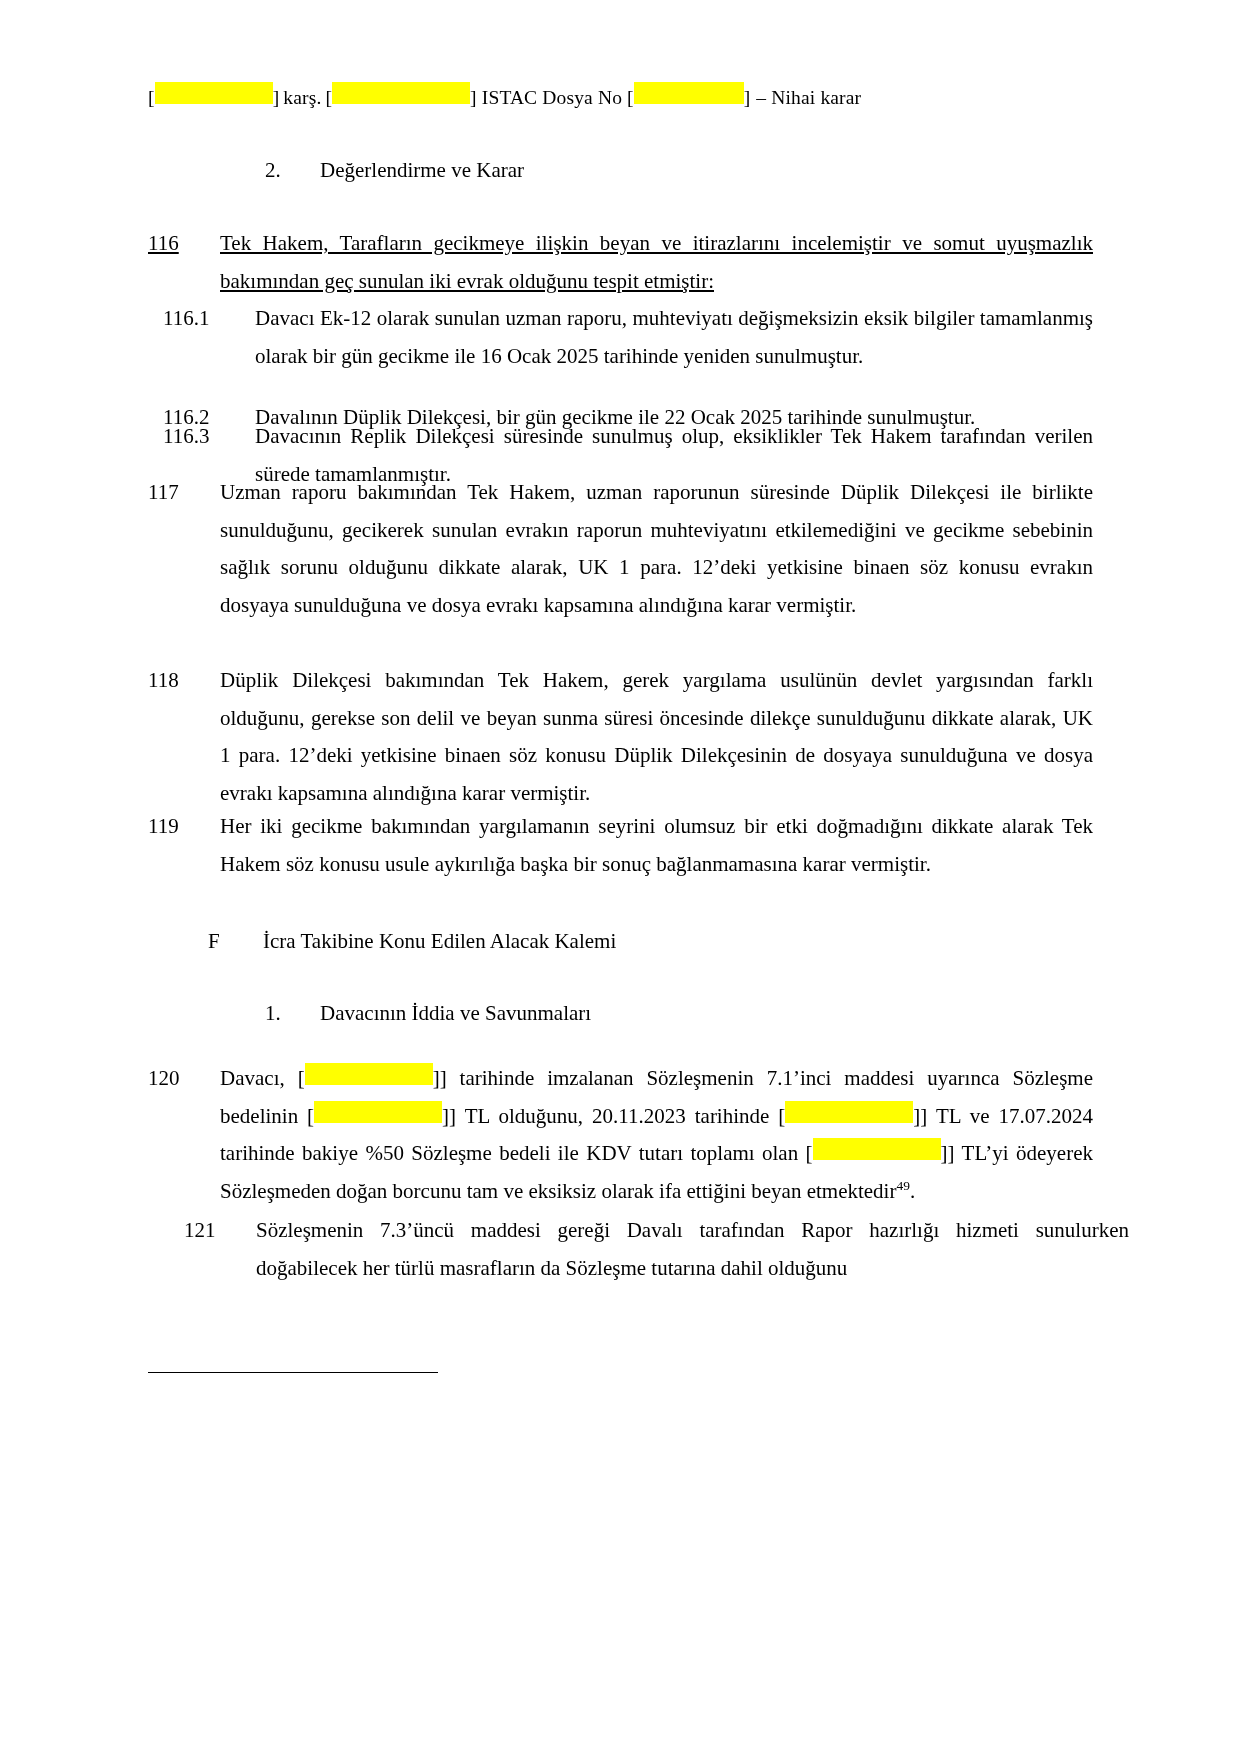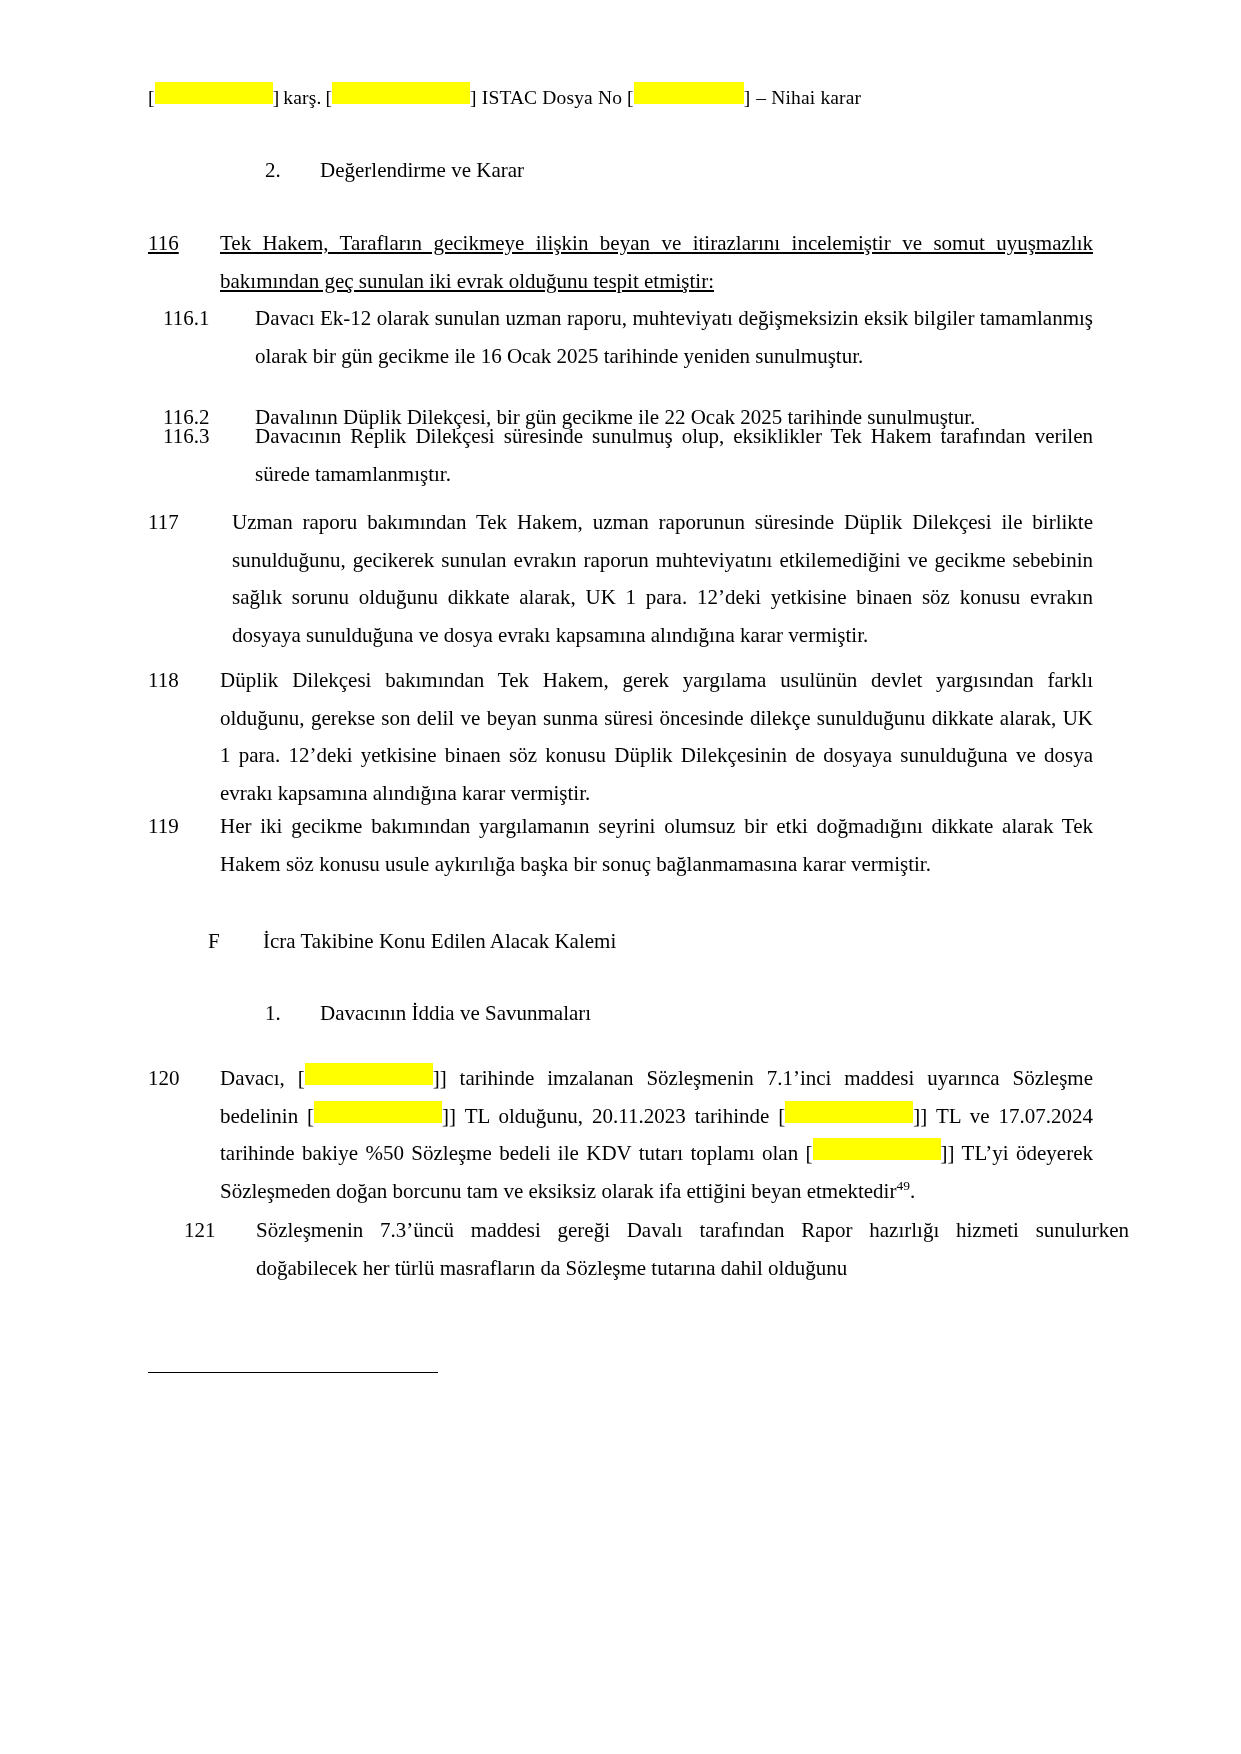--- a/index.html
+++ b/index.html
@@ -170,21 +170,21 @@
   <div class="para lvl2" style="top:375px;margin-top:24px;">
     <span class="num">116.2</span>
     <span class="body nojust">Davalının Düplik Dilekçesi, bir gün gecikme ile 22 Ocak 2025 tarihinde sunulmuştur.</span>
   </div>
 
   <div class="para lvl2" style="top:418px;">
     <span class="num">116.3</span>
     <span class="body">Davacının Replik Dilekçesi süresinde sunulmuş olup, eksiklikler Tek Hakem tarafından verilen sürede tamamlanmıştır.</span>
   </div>
 
-  <div class="para lvl1" style="top:504px;gap:12px;">
+  <div class="para lvl1" style="top:474px;">
     <span class="num">117</span>
     <span class="body">Uzman raporu bakımından Tek Hakem, uzman raporunun süresinde Düplik Dilekçesi ile birlikte sunulduğunu, gecikerek sunulan evrakın raporun muhteviyatını etkilemediğini ve gecikme sebebinin sağlık sorunu olduğunu dikkate alarak, UK 1 para. 12’deki yetkisine binaen söz konusu evrakın dosyaya sunulduğuna ve dosya evrakı kapsamına alındığına karar vermiştir.</span>
   </div>
 
   <div class="para lvl1" style="top:662px;">
     <span class="num">118</span>
     <span class="body">Düplik Dilekçesi bakımından Tek Hakem, gerek yargılama usulünün devlet yargısından farklı olduğunu, gerekse son delil ve beyan sunma süresi öncesinde dilekçe sunulduğunu dikkate alarak, UK 1 para. 12’deki yetkisine binaen söz konusu Düplik Dilekçesinin de dosyaya sunulduğuna ve dosya evrakı kapsamına alındığına karar vermiştir.</span>
   </div>
 
   <div class="para lvl1" style="top:808px;">

